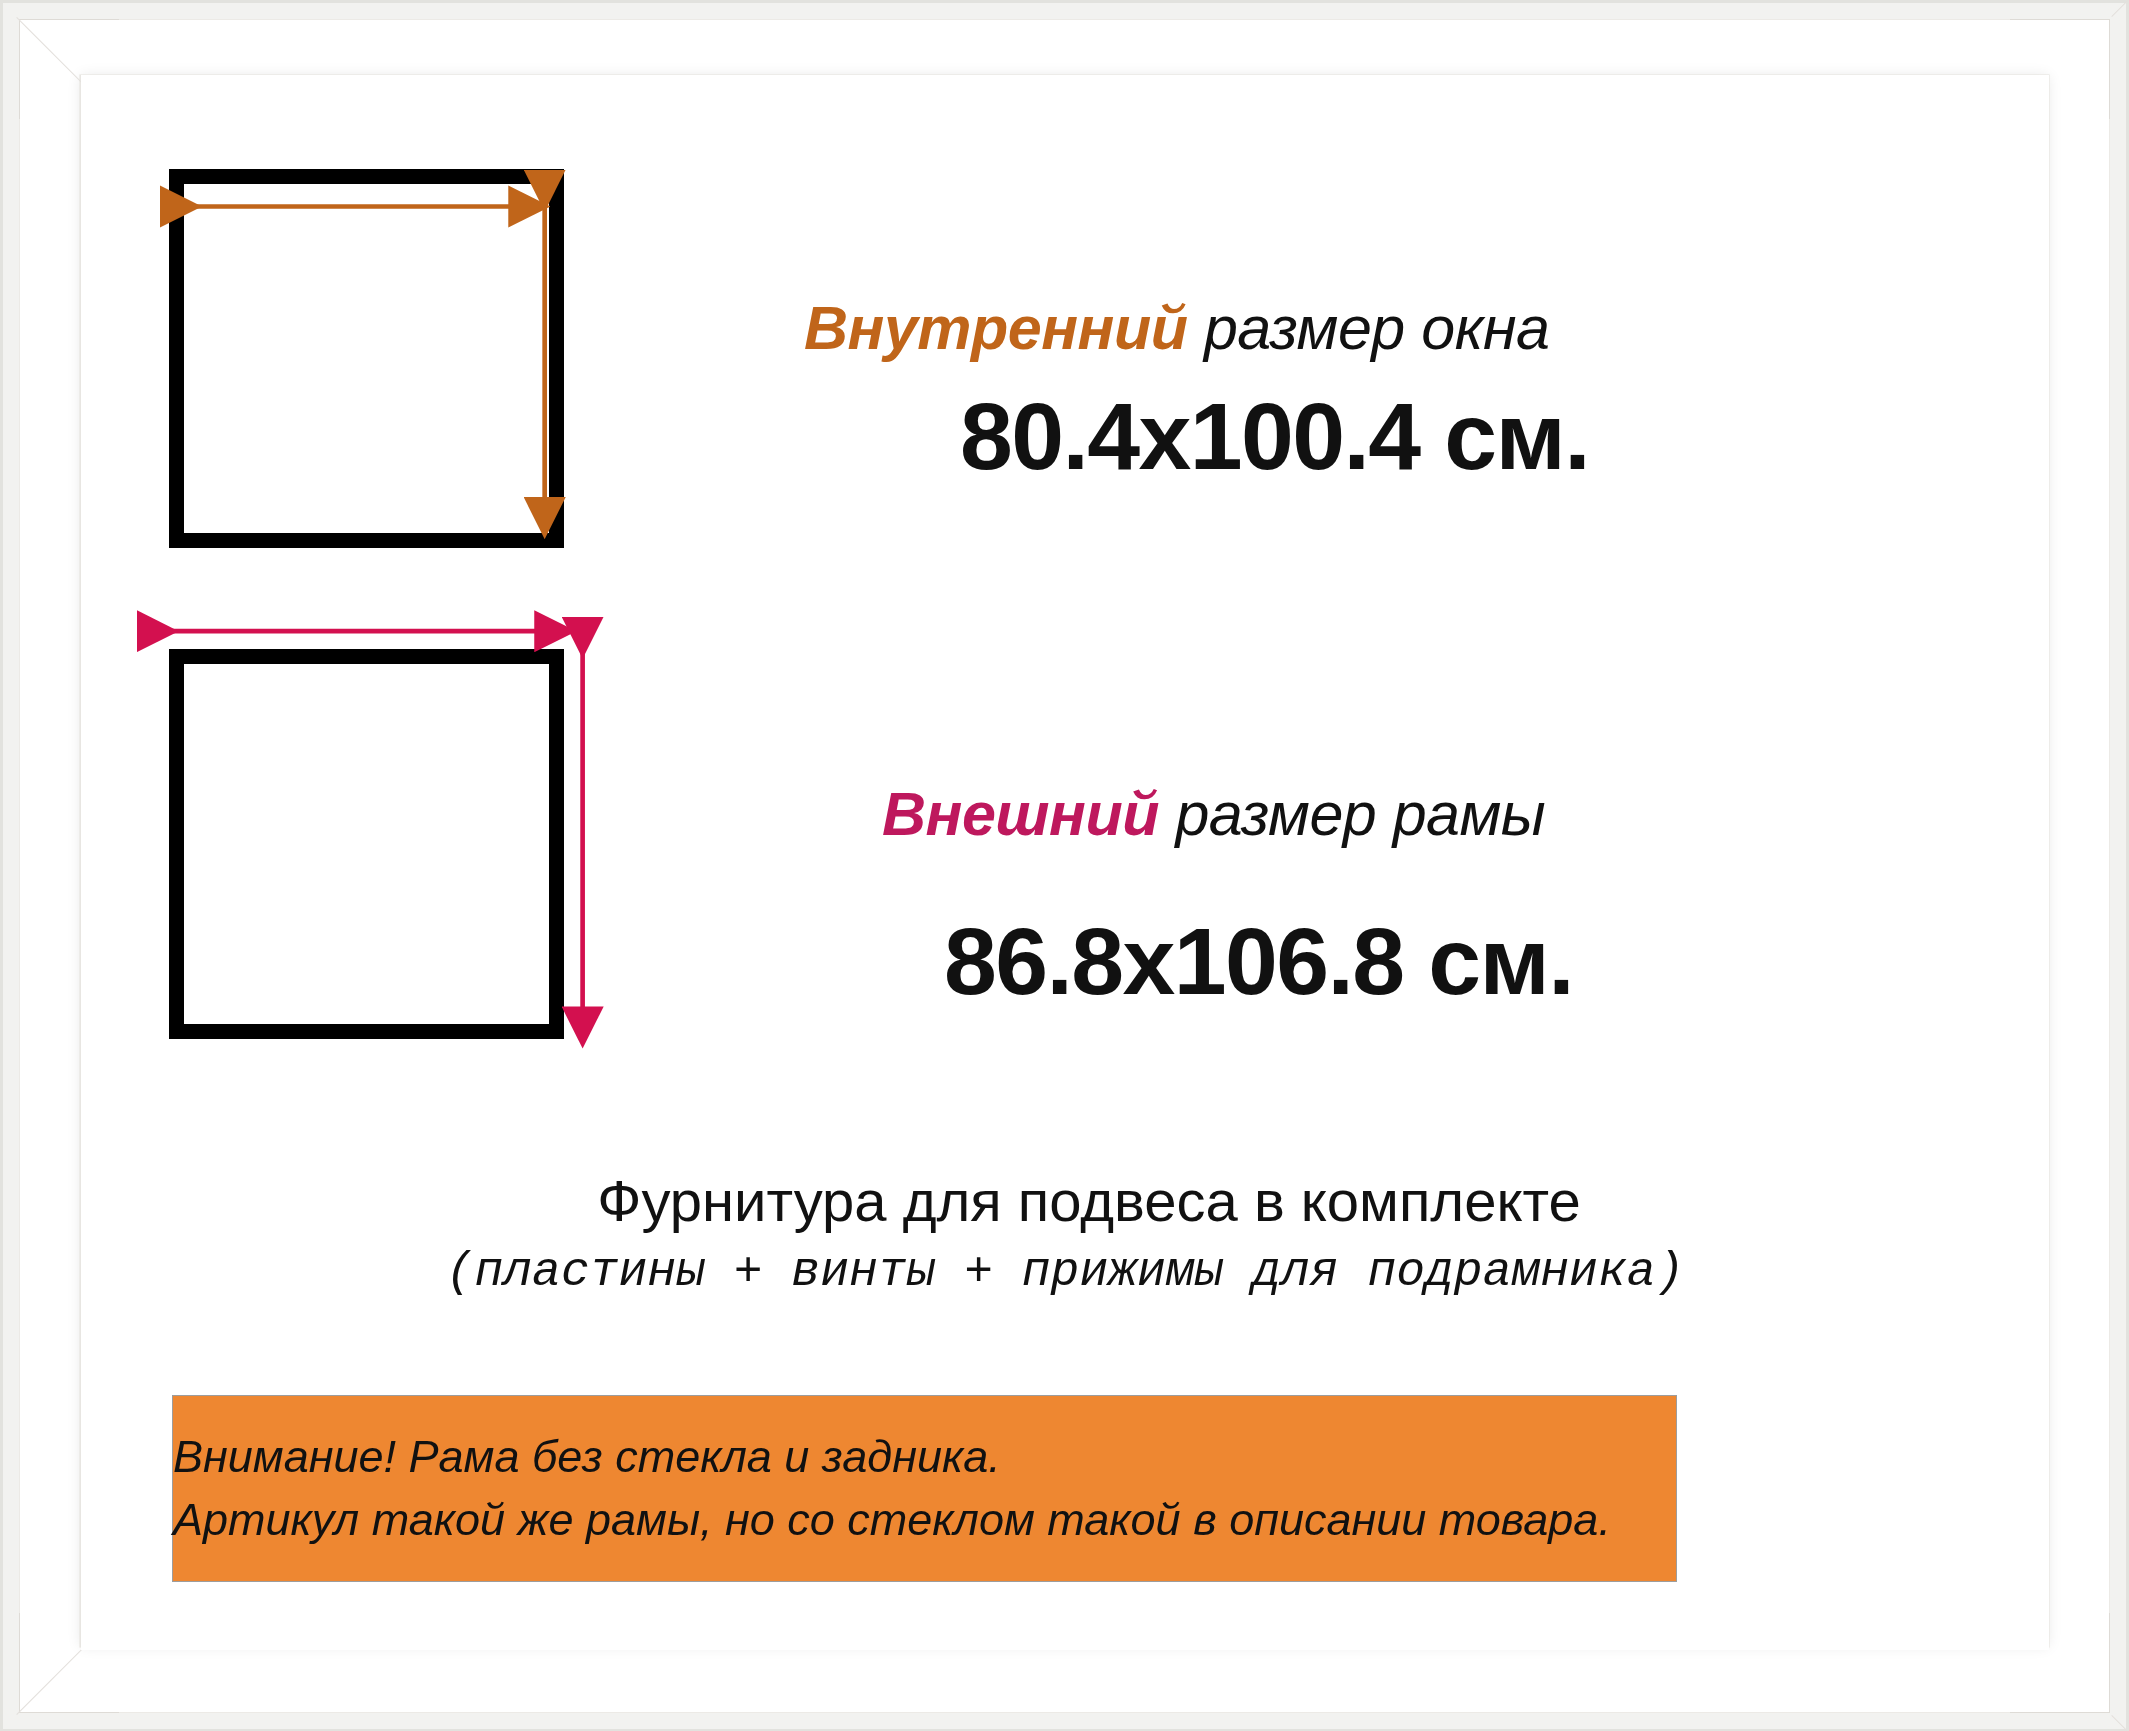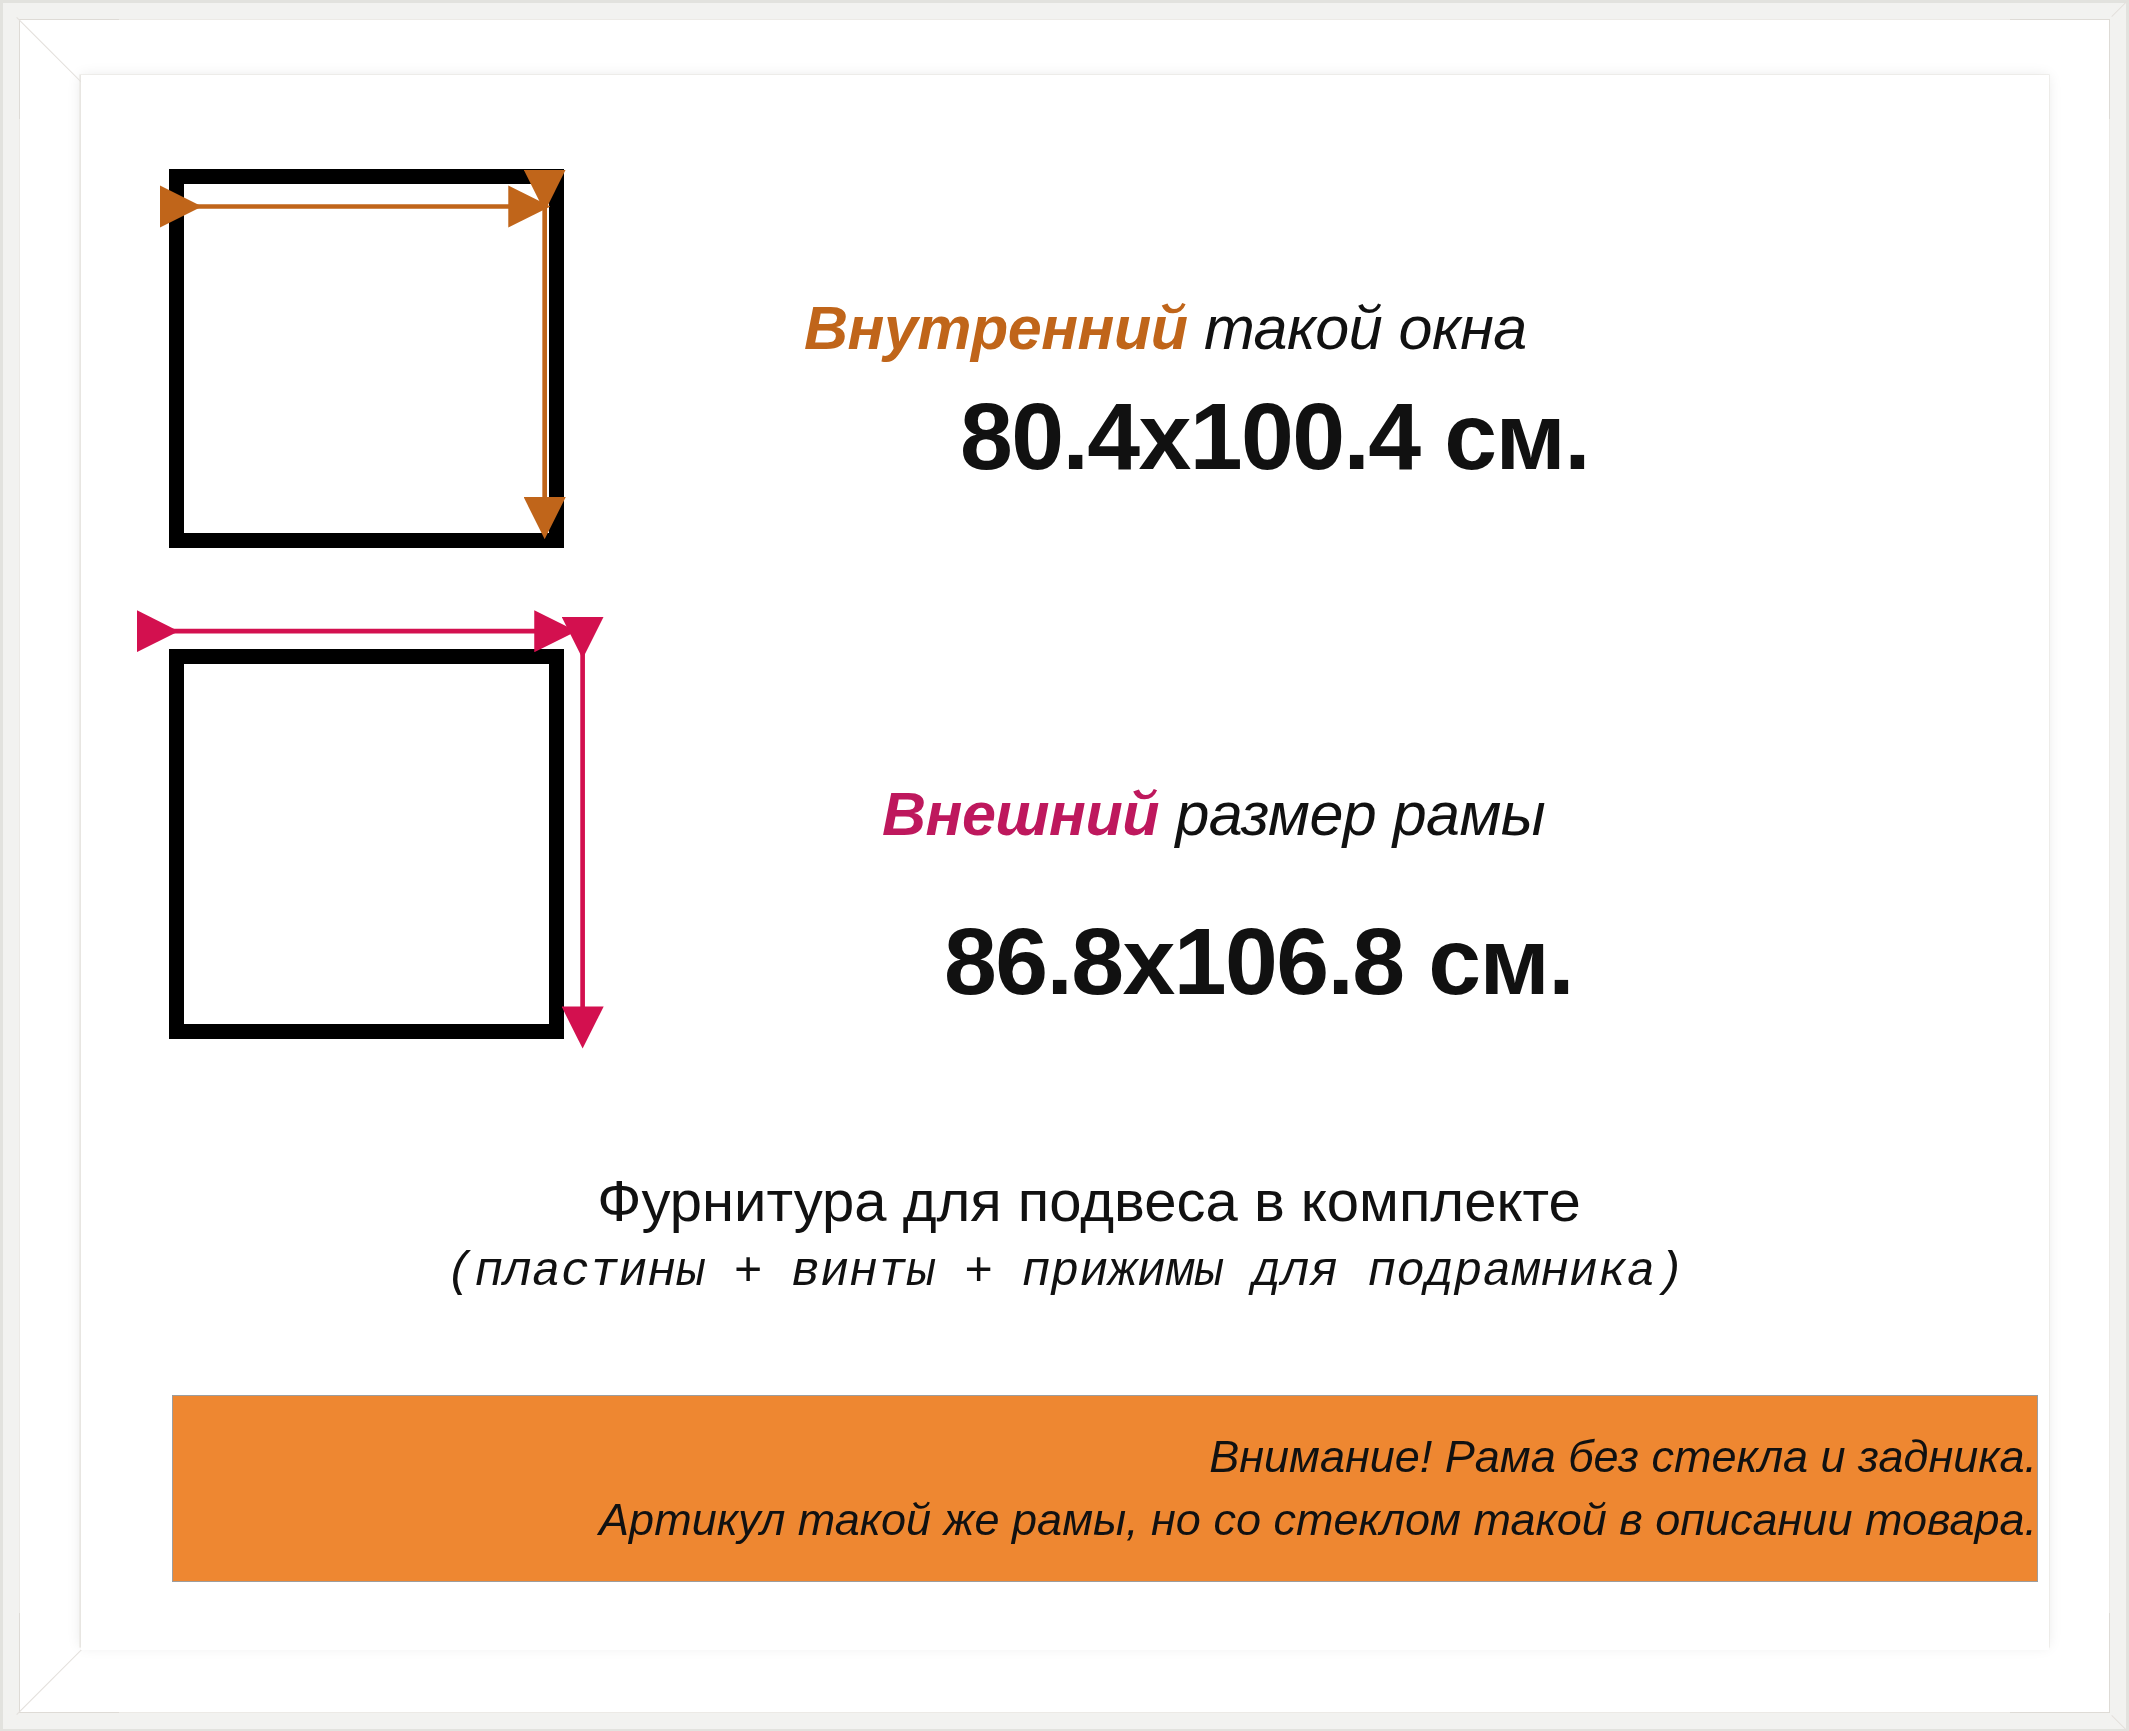--- a/index.html
+++ b/index.html
@@ -142,28 +142,28 @@
     white-space: nowrap;
     font-family: Liberation Mono, monospace;
   }
   #hw-sub { top: 1170px; }
 
   
   .notice {
     position: absolute;
     left: 91px;
     top: 1320px;
-    width: 1866px;
+    width: 1505px;
     height: 187px;
     background: #ee8731;
     border: 1.6px solid #9d9d9d;
     box-sizing: border-box;
     display: flex;
     flex-direction: column;
-    align-items: flex-end;
+    align-items: flex-start;
     justify-content: center;
     gap: 11.4px;
   }
   .notice-line {
     font-size: 45px;
     font-style: italic;
     color: #111111;
     white-space: nowrap;
     text-align: center;
   }
@@ -212,21 +212,21 @@
       <line x1="215" y1="253" x2="885" y2="253" stroke="#c0651a" stroke-width="9" marker-start="url(#ar-o-s)" marker-end="url(#ar-o-e)"></line>
 
       <line x1="892" y1="245" x2="892" y2="875" stroke="#c0651a" stroke-width="9" marker-start="url(#ar-o-s)" marker-end="url(#ar-o-e)"></line>
 
       <line x1="170" y1="1070" x2="935" y2="1070" stroke="#d3104f" stroke-width="9" marker-start="url(#ar-p-s)" marker-end="url(#ar-p-e)"></line>
 
       <line x1="965" y1="1105" x2="965" y2="1855" stroke="#d3104f" stroke-width="9" marker-start="url(#ar-p-s)" marker-end="url(#ar-p-e)"></line>
     </svg>
 
     <div class="label-line" id="label-inner">
-      <span class="hl-orange">Внутренний</span><span> такой окна</span>
+      <span class="hl-orange">Внутренний</span><span> размер окна</span>
     </div>
     <div class="size-line" id="size-inner">80.4x100.4 см.</div>
 
     <div class="label-line" id="label-outer">
       <span class="hl-pink">Внешний</span><span> размер рамы</span>
     </div>
     <div class="size-line" id="size-outer">86.8x106.8 см.</div>
 
     <div class="hw-title" id="hw-title">Фурнитура для подвеса в комплекте</div>
     <div class="hw-sub" id="hw-sub">(пластины + винты + прижимы для подрамника)</div>

